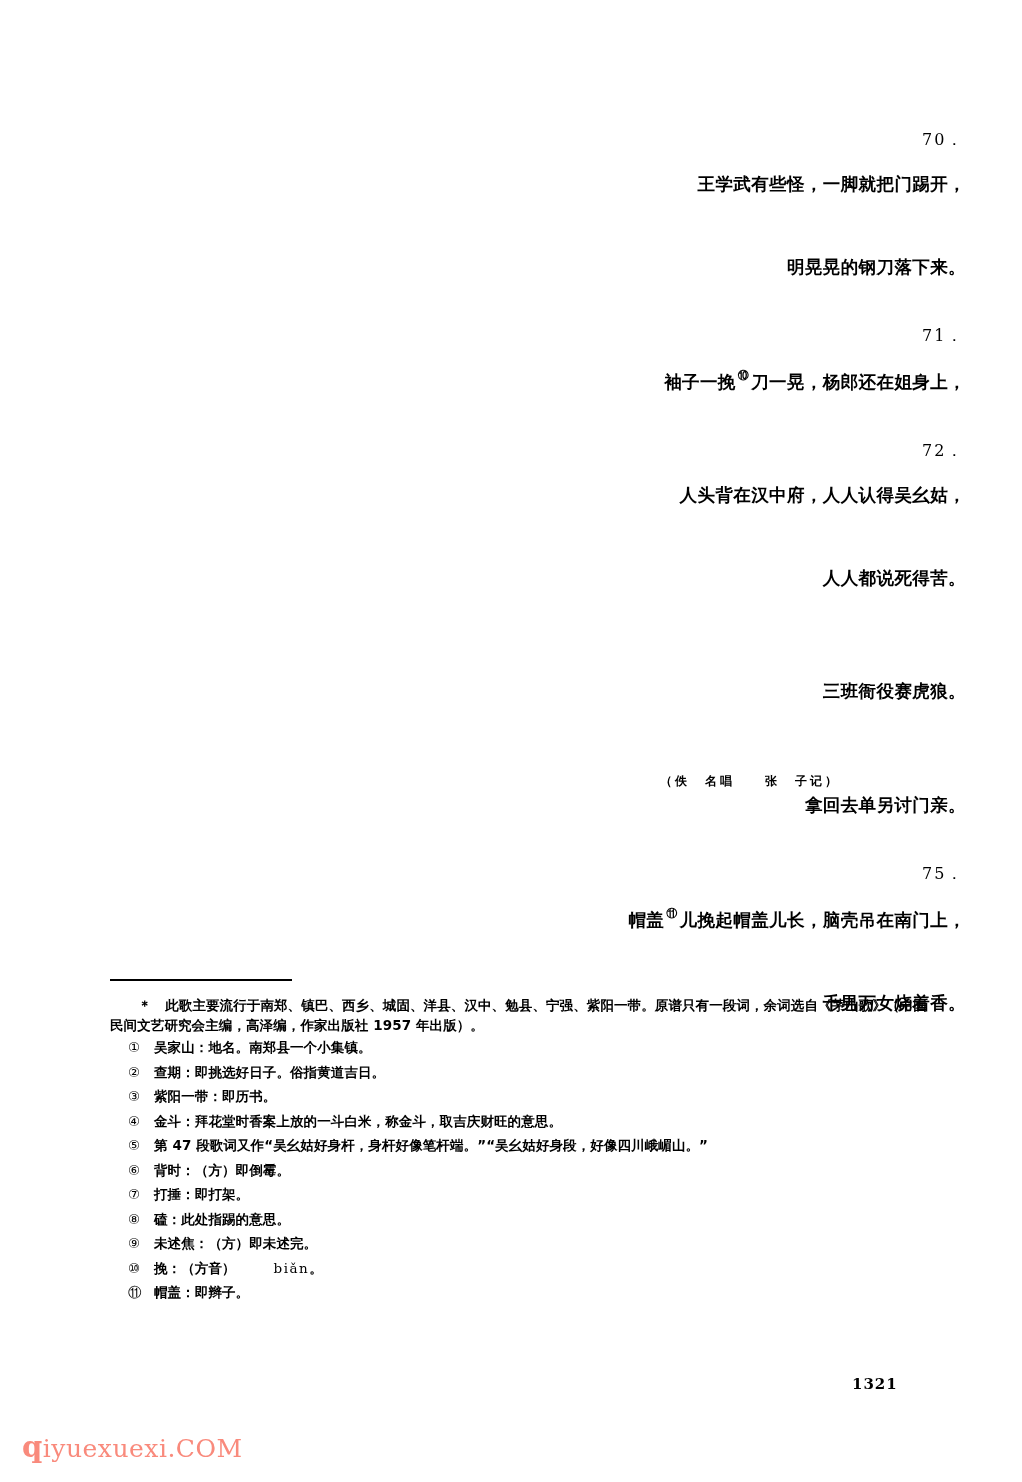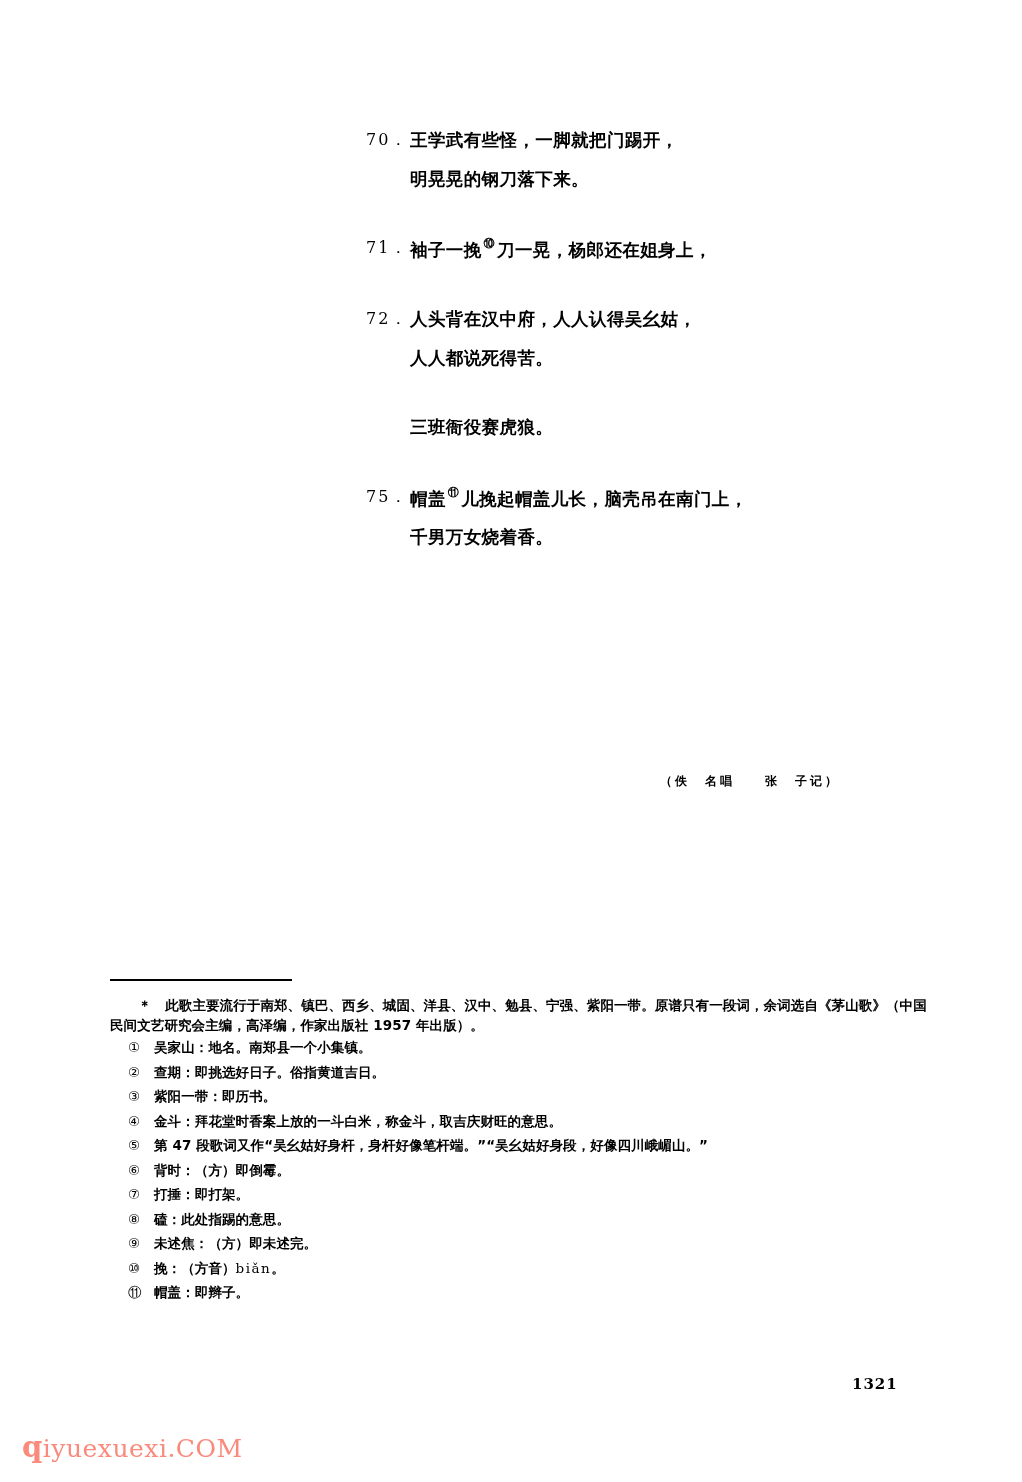--- a/index.html
+++ b/index.html
@@ -30,23 +30,24 @@
     top: 132px;
     width: 600px;
   }
   .verse {
     margin-bottom: 52px;
   }
   .verse:last-child { margin-bottom: 4px; }
 
   .verse-line {
     display: flex;
-    align-items: flex-start;
+    align-items: flex-end;
     white-space: nowrap;
     line-height: 1.0;
+    flex-direction: column;
   }
   .verse-line + .verse-line {
     margin-top: 21px;
   }
 
   .verse-num {
     width: 44px;
     flex: 0 0 44px;
     font-family: "DejaVu Serif", "Liberation Serif", serif;
     font-size: 16px;
@@ -129,20 +130,21 @@
     font-size: 13.5px;
     font-weight: 400;
   }
   .fn-body {
     flex: 1 1 auto;
   }
   .latin {
     font-family: "DejaVu Serif", "Liberation Serif", serif;
     letter-spacing: 1.5px;
     font-weight: 400;
+    margin-left: 38px;
   }
 
   
   .page-number {
     position: absolute;
     left: 852px;
     top: 1375px;
     font-family: "DejaVu Serif", "Liberation Serif", serif;
     font-size: 15px;
     font-weight: 700;
@@ -206,20 +208,24 @@
     </div>
 
     <div class="verse">
       <div class="verse-line">
         <span class="verse-num-spacer"></span>
         <span class="verse-text">三班衙役赛虎狼。</span>
       </div>
     </div>
 
     <div class="verse">
+      <div class="verse-line">
+        <span class="verse-num-spacer"></span>
+        <span class="verse-text">拿回去单另讨门亲。</span>
+      </div>
     </div>
 
     <div class="verse">
       <div class="verse-line">
         <span class="verse-num">75．</span>
         <span class="verse-text"><span>帽盖</span><span class="fnref">⑪</span><span>儿挽起帽盖儿长，脑壳吊在南门上，</span></span>
       </div>
       <div class="verse-line">
         <span class="verse-num-spacer"></span>
         <span class="verse-text">千男万女烧着香。</span>

